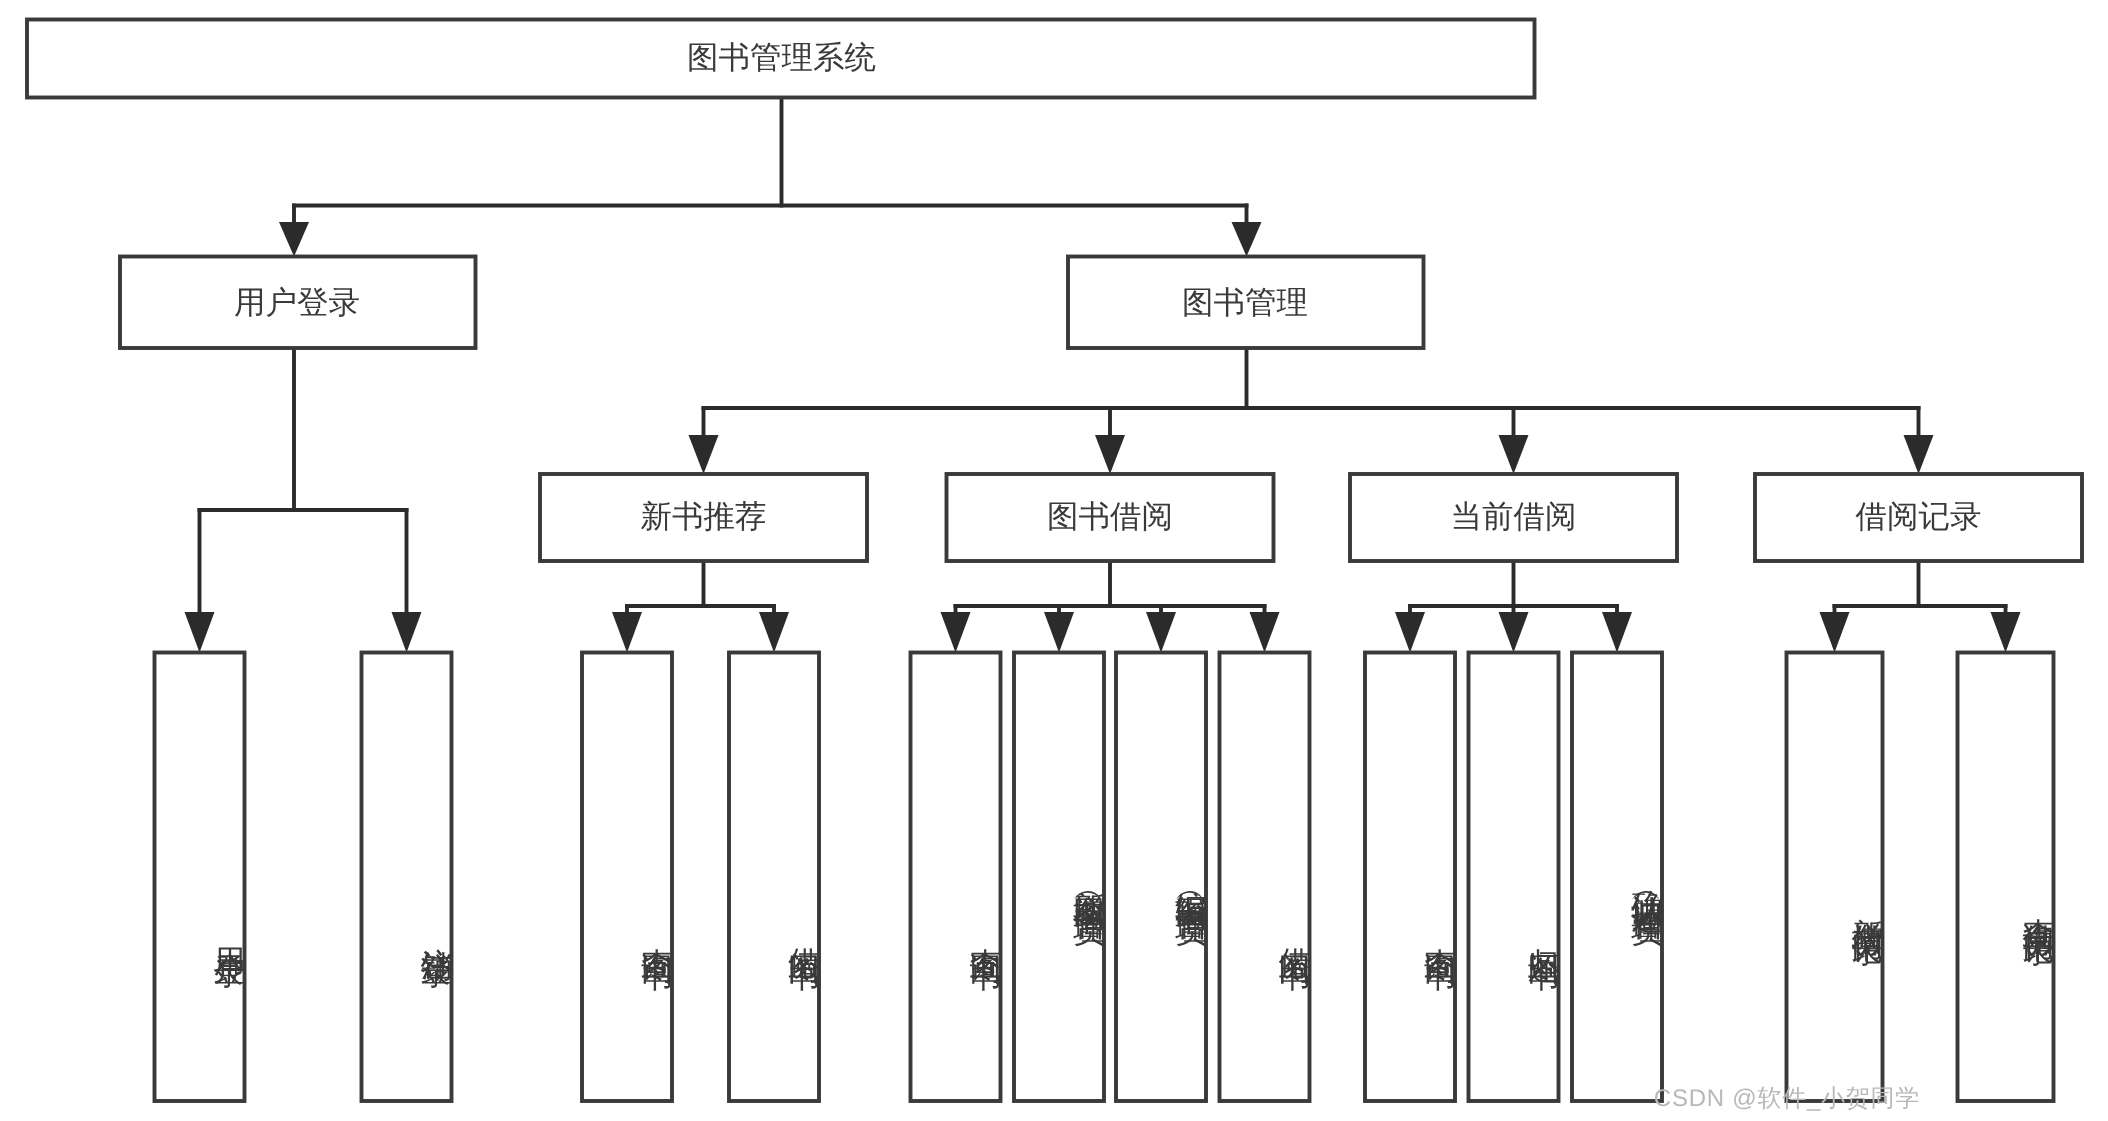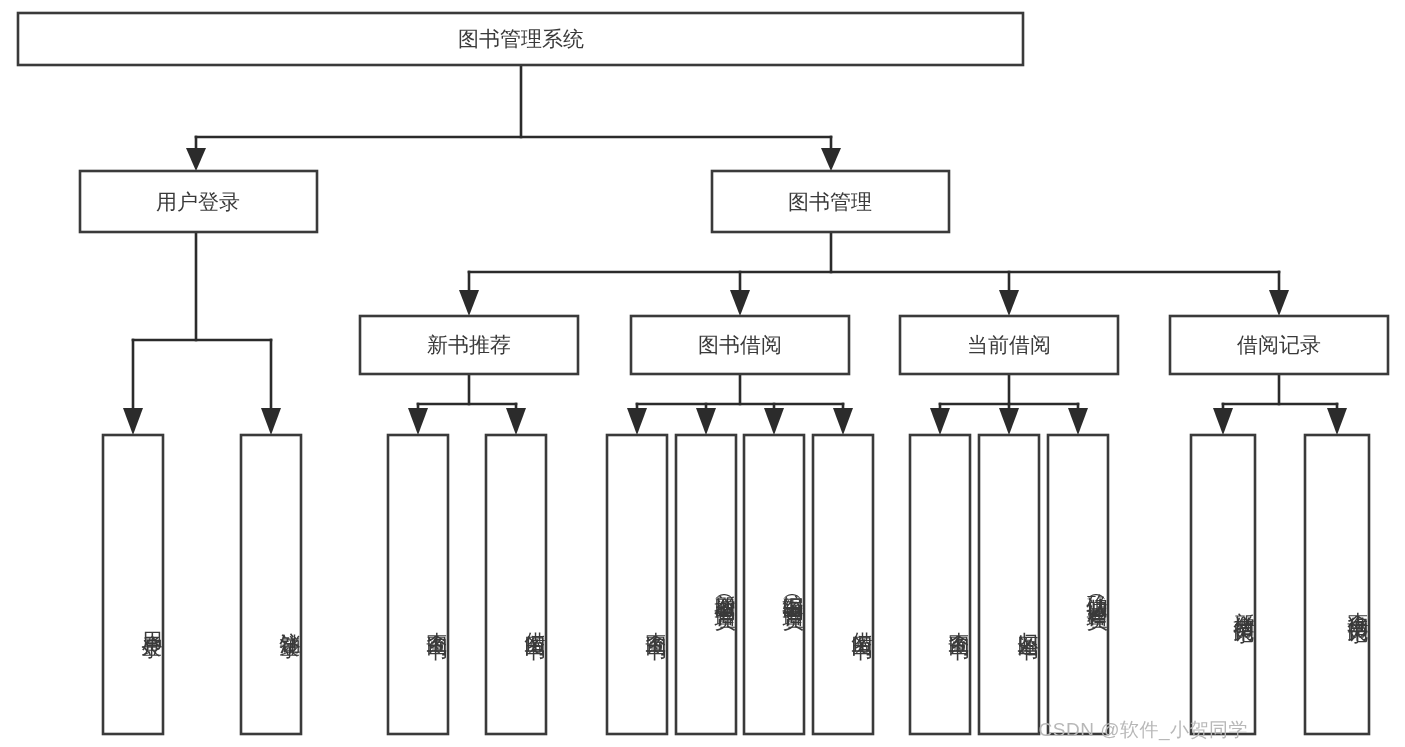--- a/index.html
+++ b/index.html
@@ -11,20 +11,21 @@
     width: 1405px;
     height: 747px;
     font-family: "Liberation Sans", "DejaVu Sans", sans-serif;
     overflow: hidden;
     position: relative;
   }
   #diagram-root {
     position: relative;
     width: 1256px;
     height: 747px;
+    padding-left: 32px;
   }
   svg.diagram-svg {
     position: absolute;
     top: 0;
     left: 0;
     width: 1405px;
     height: 747px;
   }
   .node-box {
     fill: #ffffff;
@@ -63,21 +64,21 @@
     pointer-events: none;
     display: flex;
     align-items: flex-start;
     justify-content: center;
   }
   .watermark {
     position: absolute;
     right: 8px;
     bottom: 4px;
     color: #b8b8b8;
-    font-size: 19px;
+    font-size: 16px;
     font-family: "Liberation Sans", "DejaVu Sans", sans-serif;
     letter-spacing: 0.5px;
     white-space: nowrap;
   }
 </style>
 </head>
 <body>
 
 <div id="diagram-root">
 

